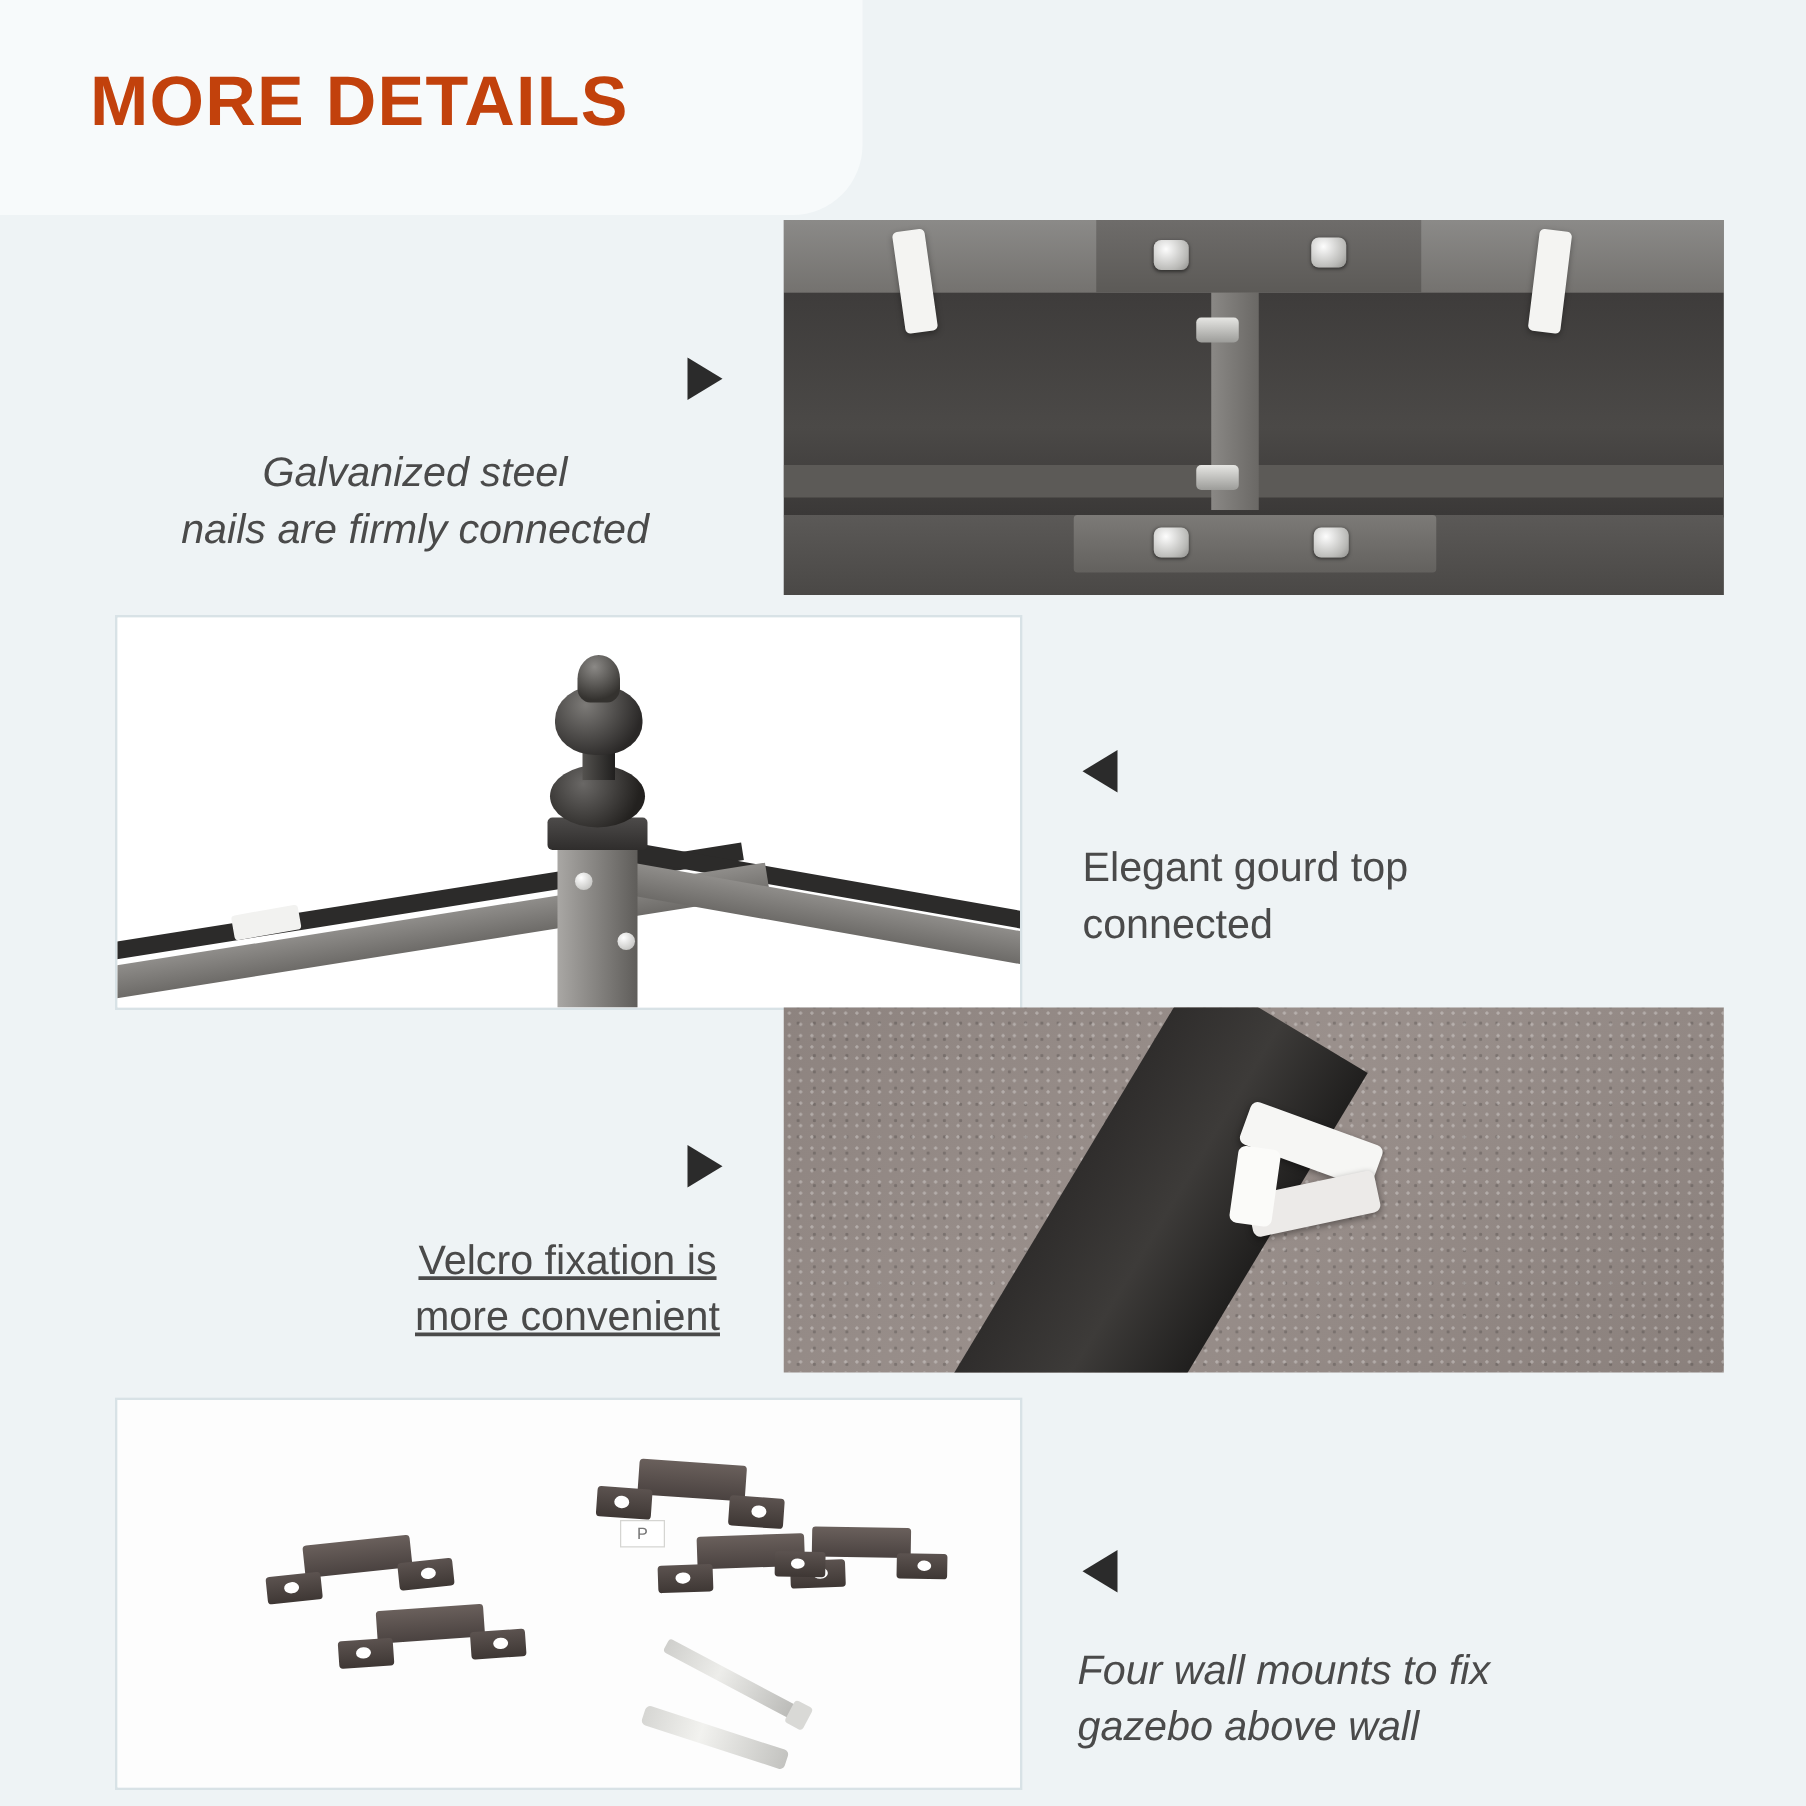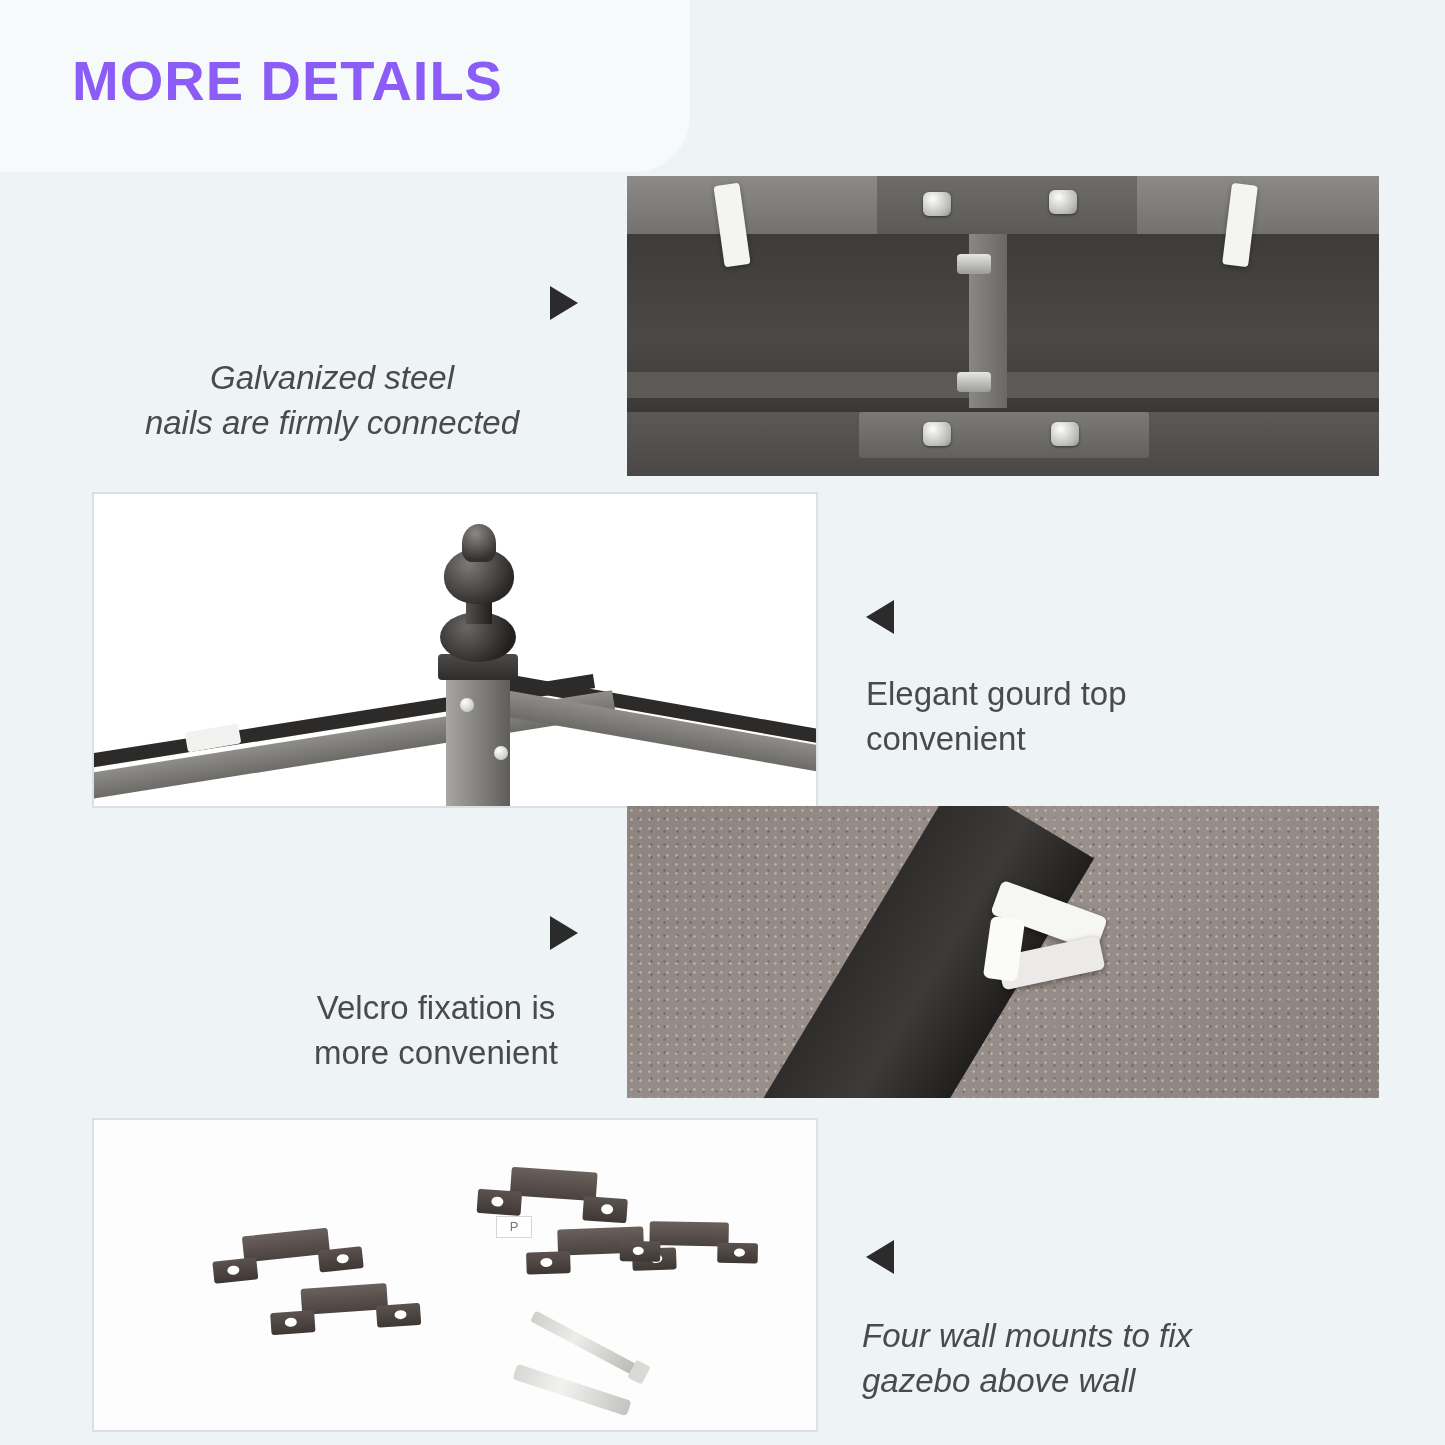--- a/index.html
+++ b/index.html
@@ -25,21 +25,21 @@
     background: #f7fafb;
     border-bottom-right-radius: 56px;
   }
   .header-title {
     position: absolute;
     left: 72px;
     top: 48px;
     font-size: 56px;
     font-weight: bold;
     letter-spacing: 1px;
-    color: #8b5cf6;
+    color: #c2410c;
     font-family: "Liberation Sans", sans-serif;
   }
 
   
   .panel {
     position: absolute;
     background: #ffffff;
     overflow: hidden;
   }
   .panel.bordered {
@@ -350,21 +350,21 @@
     border: 1px solid #d5d5d2;
     font-size: 13px;
     color: #777;
     text-align: center;
     line-height: 20px;
   }
 
   
   #cap-1 { left: 62px; top: 356px; width: 540px; font-style: italic; }
   #cap-2 { left: 866px; top: 672px; width: 460px; }
-  #cap-3 { left: 246px; top: 986px; width: 380px; }
+  #cap-3 { left: 264px; top: 986px; width: 380px; text-decoration: underline; }
   #cap-4 { left: 862px; top: 1314px; width: 470px; font-style: italic; }
 
   #arr-1 { left: 550px; top: 286px; }
   #arr-2 { left: 866px; top: 600px; }
   #arr-3 { left: 550px; top: 916px; }
   #arr-4 { left: 866px; top: 1240px; }
 </style>
 </head>
 <body>
 
@@ -407,21 +407,21 @@
   <div class="finial-base"></div>
   <div class="gourd-lower"></div>
   <div class="gourd-neck"></div>
   <div class="gourd-upper"></div>
   <div class="gourd-tip"></div>
   <div class="velcro-small"></div>
 </div>
 
 <div class="arrow left" id="arr-2"></div>
 <div class="caption" id="cap-2">Elegant gourd top
-convenient</div>
+connected</div>
 
 <div class="panel" id="panel-velcro">
   <div class="speckle"></div>
   <div class="bar"></div>
   <div class="strap">
     <div class="s1"></div>
     <div class="s2"></div>
     <div class="s3"></div>
   </div>
 </div>

